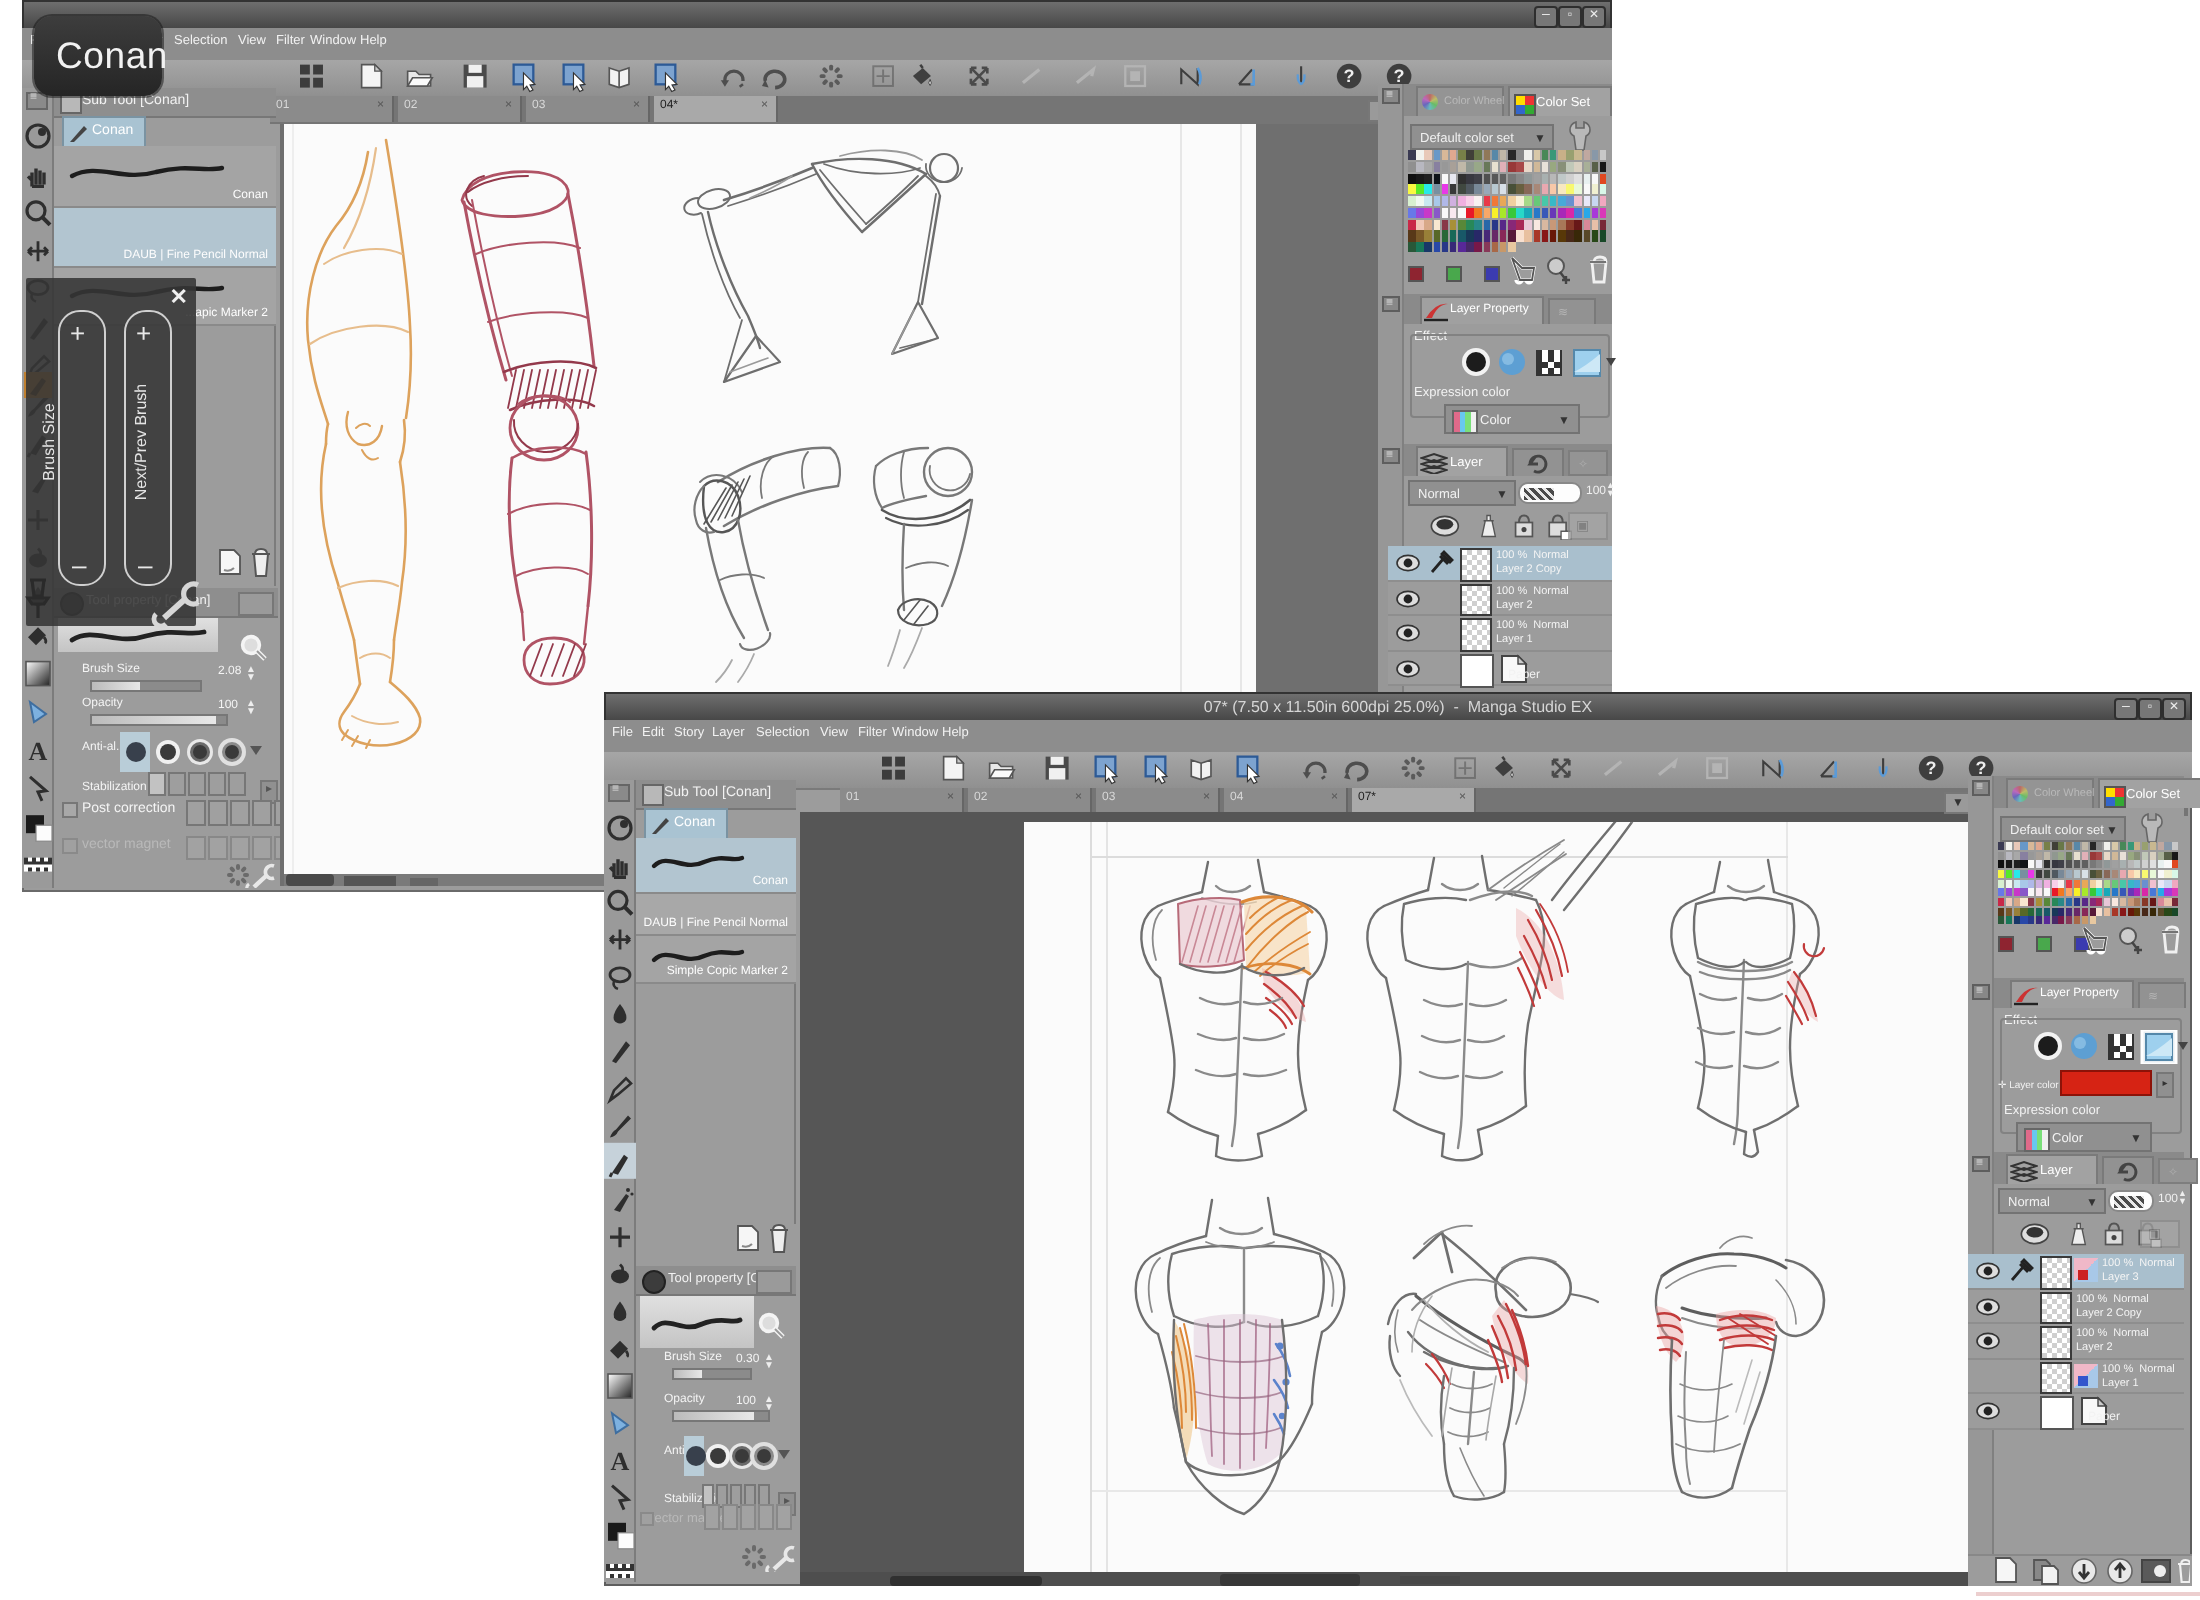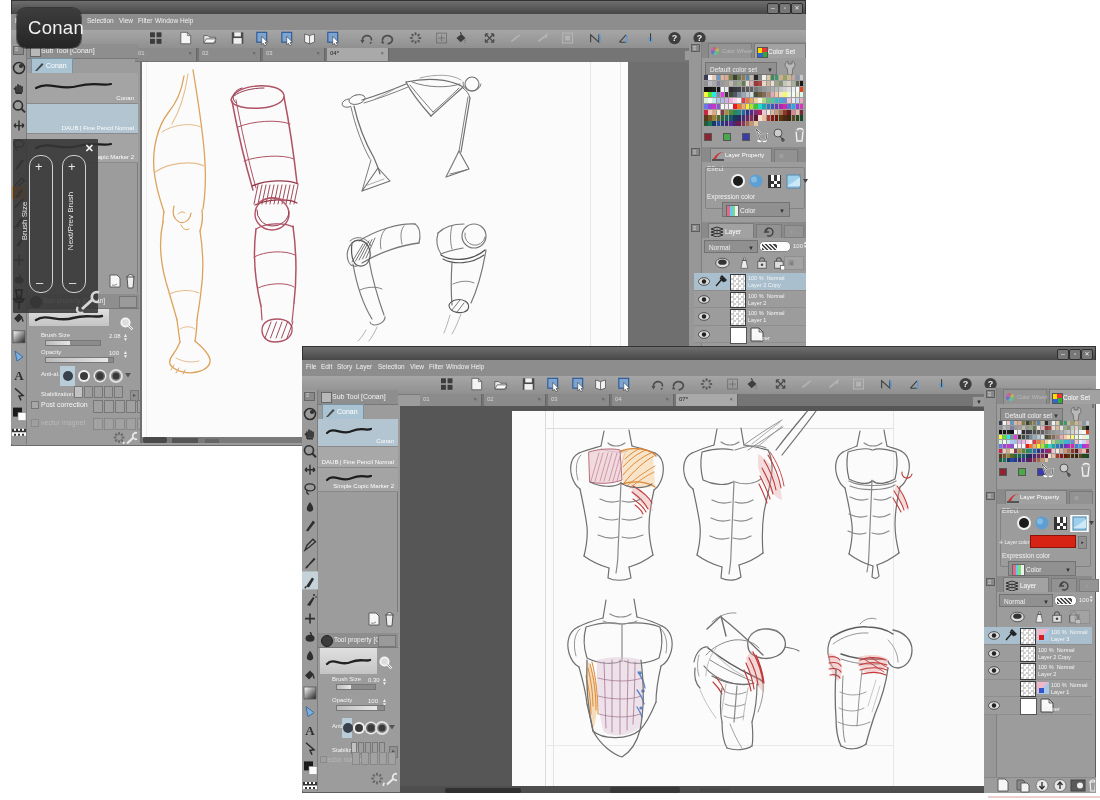--- a/index.html
+++ b/index.html
@@ -832,20 +832,21 @@
     </svg>
   </div>
 <svg style="position:absolute;left:11px;top:288px;width:16px;height:24px" viewBox="0 0 16 24">
     <path d="M4,2 h8 M5,2 l1,8 h4 l1,-8 M3,11 h10 l-2,3 h-6 z M8,14 v7" stroke="#2a2a2a" stroke-width="1.6" fill="none"></path>
   </svg>
 <svg style="position:absolute;left:16px;top:169px;width:22px;height:110px;z-index:41" viewBox="0 0 22 110">
     <text x="14" y="55" font-size="8" fill="#e4e4e4" text-anchor="middle" transform="rotate(-90 11 55)" font-family="Liberation Sans">Brush Size</text>
   </svg>
 <div style="position:absolute;left:302px;top:346px;width:794px;height:447px;background:#9c9c9c;border:1px solid #5e5e5e;box-sizing:border-box"></div>
 <div style="position:absolute;left:302px;top:346px;width:794px;height:14px;background:linear-gradient(#6e6e6e,#474747);border:1px solid #333;border-bottom:0;box-sizing:border-box">
+    <span style="position:absolute;left:0;right:0;top:2px;text-align:center;font-size:8px;color:#d6d6d6">07* (7.50 x 11.50in 600dpi 25.0%) &nbsp;-&nbsp; Manga Studio EX</span>
     <span style="position:absolute;right:26px;top:2px;width:10px;height:9px;background:#777;border:1px solid #2e2e2e;border-radius:2px;color:#eee;font-size:7px;line-height:7px;text-align:center">–</span>
     <span style="position:absolute;right:14px;top:2px;width:10px;height:9px;background:#777;border:1px solid #2e2e2e;border-radius:2px;color:#eee;font-size:6px;line-height:8px;text-align:center">▫</span>
     <span style="position:absolute;right:2px;top:2px;width:10px;height:9px;background:#777;border:1px solid #2e2e2e;border-radius:2px;color:#eee;font-size:6px;line-height:8px;text-align:center">✕</span>
   </div>
 <div style="position:absolute;left:302px;top:360px;width:794px;height:16px;background:#8d8d8d;color:#f2f2f2;font-size:6.5px">
     <span style="position:absolute;left:4px;top:3px">File</span>
     <span style="position:absolute;left:19px;top:3px">Edit</span>
     <span style="position:absolute;left:35px;top:3px">Story</span>
     <span style="position:absolute;left:54px;top:3px">Layer</span>
     <span style="position:absolute;left:76px;top:3px">Selection</span>

